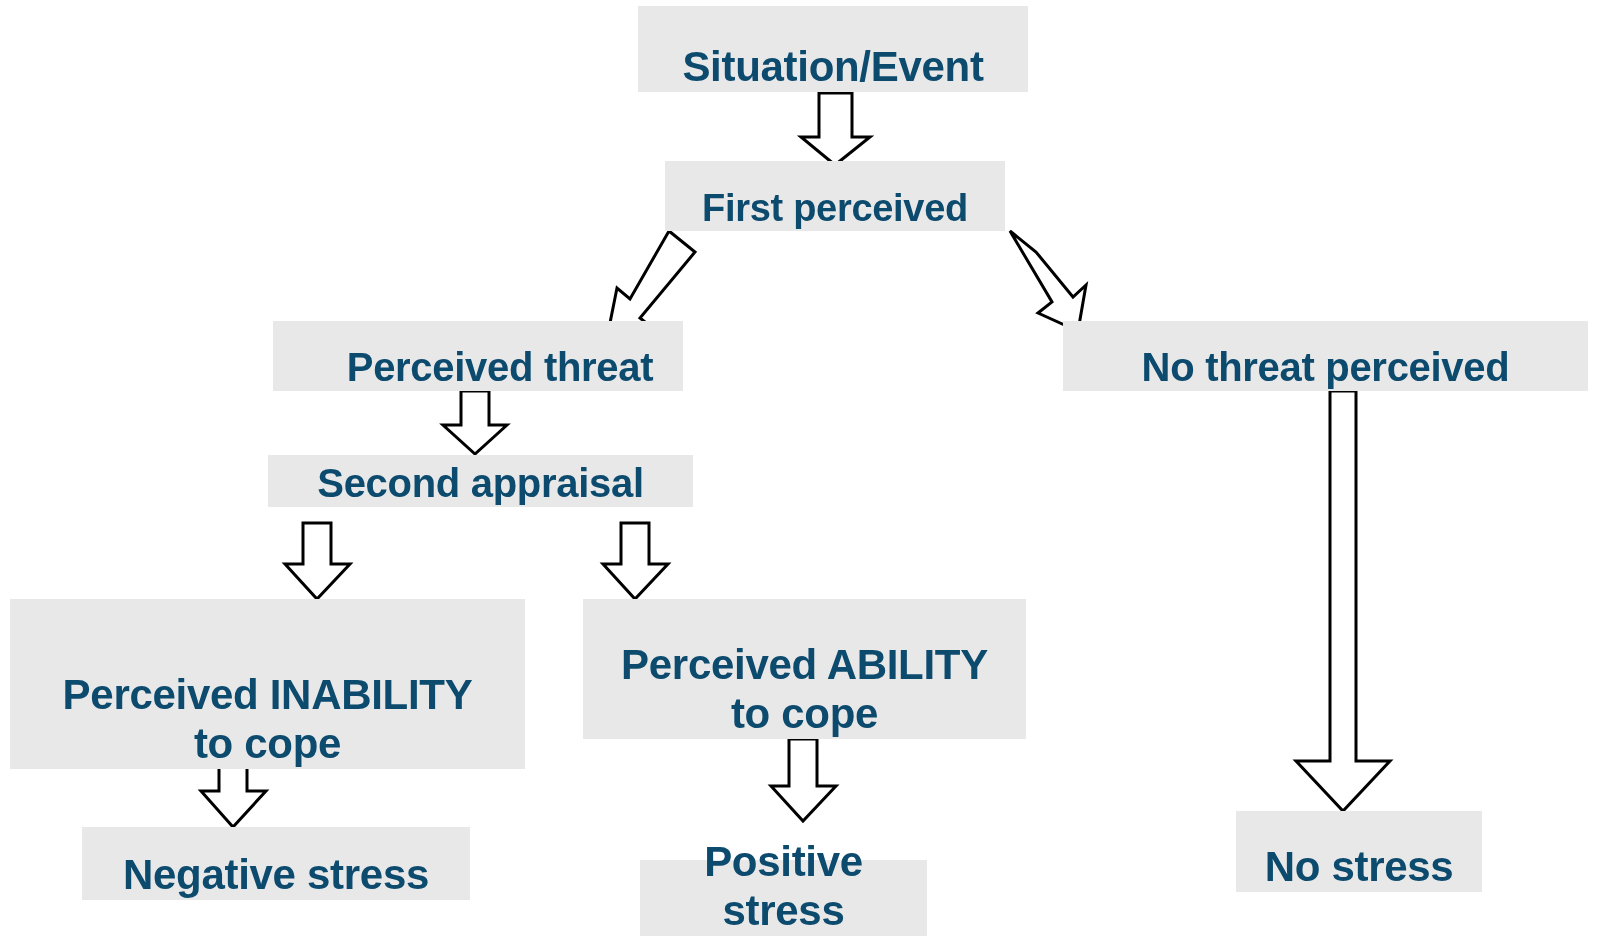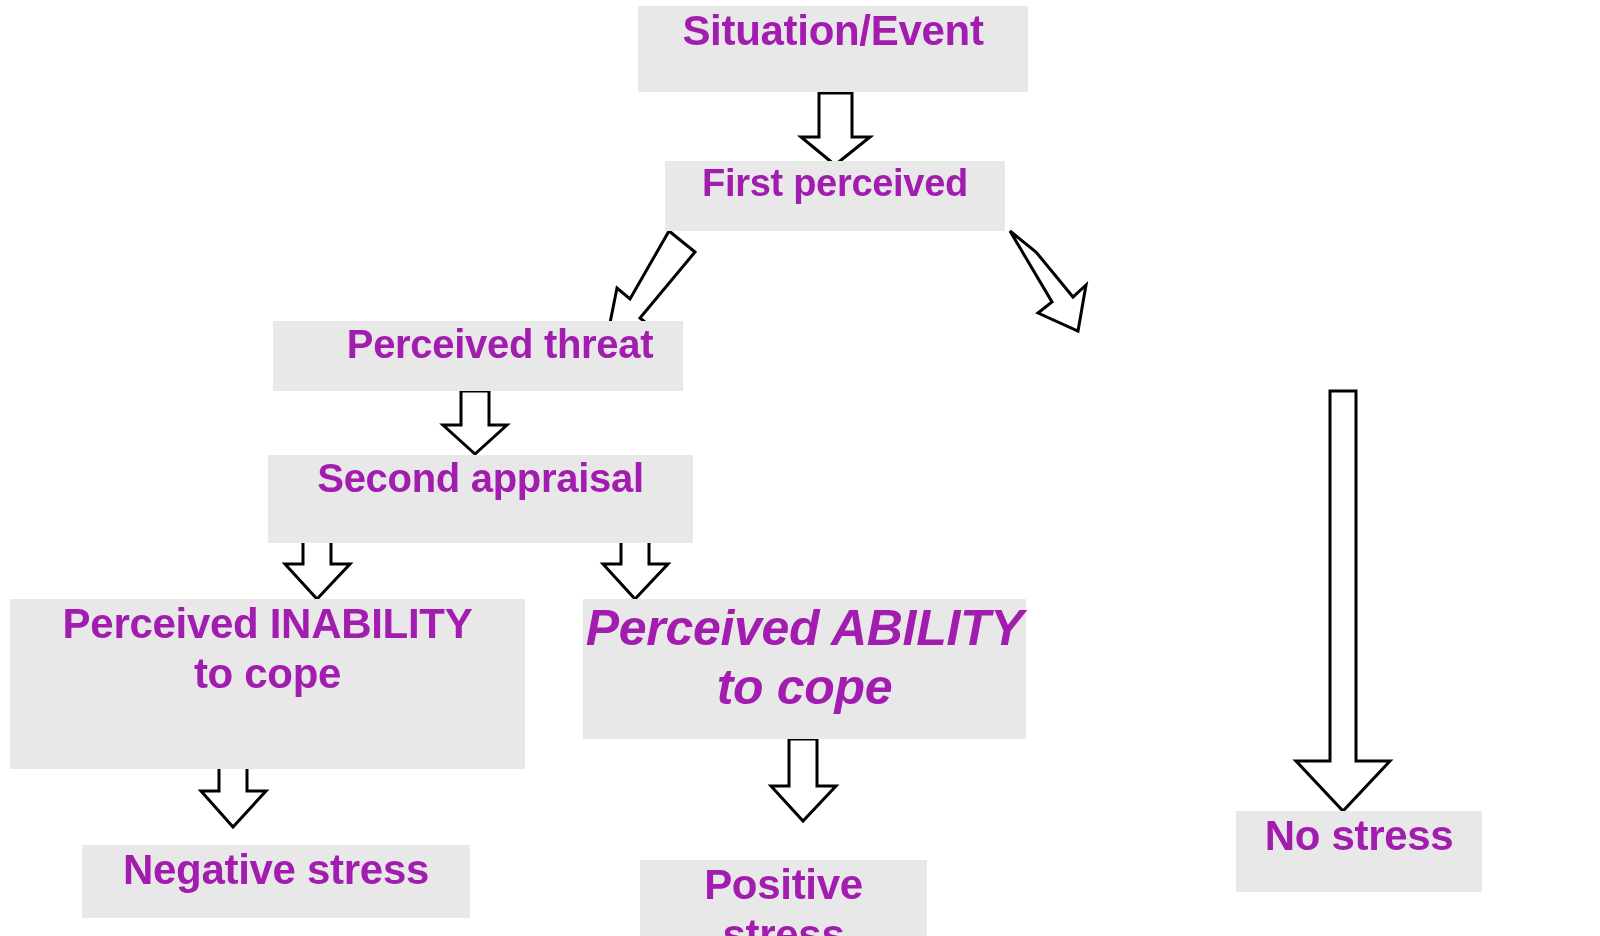--- a/index.html
+++ b/index.html
@@ -11,24 +11,24 @@
     position: relative;
     width: 1600px;
     height: 936px;
     background: #ffffff;
     overflow: hidden;
     font-family: "Liberation Sans", sans-serif;
   }
   .node {
     position: absolute;
     background: #e8e8e8;
-    color: #a21caf;
+    color: #0c4a6e;
     font-weight: bold;
     display: flex;
-    align-items: flex-start;
+    align-items: flex-end;
     justify-content: center;
     text-align: center;
     line-height: 1.18;
     letter-spacing: -0.3px;
     white-space: pre-line;
     box-sizing: border-box;
   }
   #arrow-layer {
     position: absolute;
     left: 0;
@@ -75,36 +75,39 @@
   </div>
 
   <div class="node" style="left:665px; top:161px; width:340px; height:70px; font-size:38px;">
     <span>First perceived</span>
   </div>
 
   <div class="node" style="left:273px; top:321px; width:410px; height:70px; font-size:40px;padding-left:44px;">
     <span>Perceived threat</span>
   </div>
 
+  <div class="node" style="left:1063px; top:321px; width:525px; height:70px; font-size:40px;">
+    <span>No threat perceived</span>
+  </div>
 
-  <div class="node" style="left:268px; top:455px; width:425px; height:88px; font-size:40px;">
+  <div class="node" style="left:268px; top:455px; width:425px; height:52px; font-size:40px;">
     <span>Second appraisal</span>
   </div>
 
   <div class="node" style="left:10px; top:599px; width:515px; height:170px; font-size:42px;">
     <span>Perceived INABILITY
 to cope</span>
   </div>
 
-  <div class="node" style="left:583px; top:599px; width:443px; height:140px; font-size:50px;font-style:italic;">
+  <div class="node" style="left:583px; top:599px; width:443px; height:140px; font-size:42px;">
     <span>Perceived ABILITY
 to cope</span>
   </div>
 
-  <div class="node" style="left:82px; top:827px; width:388px; height:73px; font-size:42px;margin-top:18px;">
+  <div class="node" style="left:82px; top:827px; width:388px; height:73px; font-size:42px;">
     <span>Negative stress</span>
   </div>
 
   <div class="node" style="left:640px; top:860px; width:287px; height:76px; font-size:42px;">
     <span>Positive stress</span>
   </div>
 
   <div class="node" style="left:1236px; top:811px; width:246px; height:81px; font-size:42px;">
     <span>No stress</span>
   </div>

